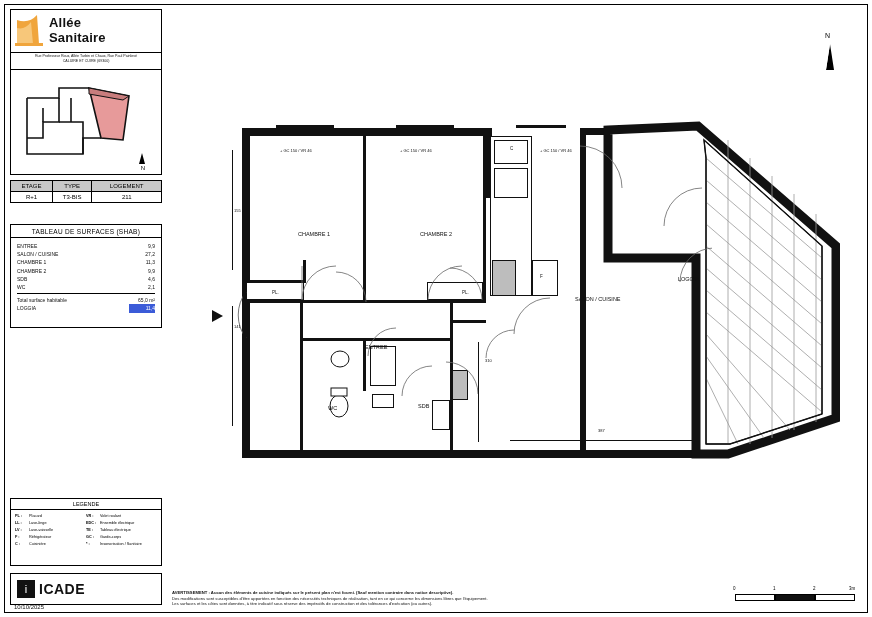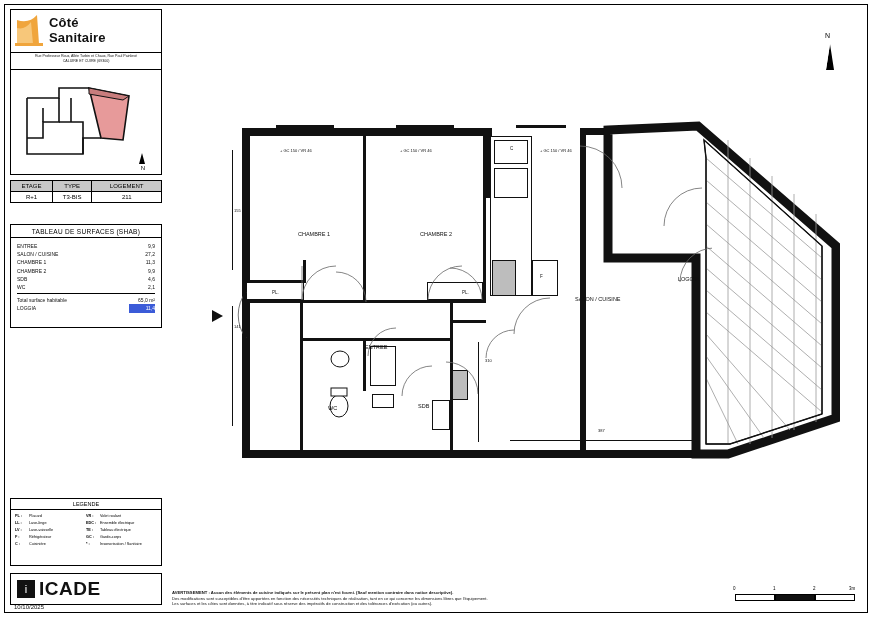--- a/index.html
+++ b/index.html
@@ -34,21 +34,21 @@
 
   .legend-box{position:absolute;left:10px;top:498px;width:152px;height:68px;border:1px solid #000;box-sizing:border-box;}
   .legend-title{border-bottom:1px solid #000;font-size:5.5px;text-align:center;padding:2px 0;}
   .legend-grid{display:flex;padding:3px 4px;}
   .legend-col{width:50%;}
   .legend-item{display:flex;font-size:3.8px;line-height:7px;}
   .legend-item b{display:inline-block;width:14px;font-weight:bold;}
 
   .icade-box{position:absolute;left:10px;top:573px;width:152px;height:32px;border:1px solid #000;box-sizing:border-box;display:flex;align-items:center;padding-left:6px;}
   .icade-sq{width:18px;height:18px;background:#111;color:#fff;font-size:11px;display:flex;align-items:center;justify-content:center;margin-right:4px;}
-  .icade-txt{font-size:19px;font-weight:bold;letter-spacing:.5px;color:#111;}
+  .icade-txt{font-size:14px;font-weight:bold;letter-spacing:.5px;color:#111;}
   .date-txt{position:absolute;left:14px;top:604px;font-size:6px;color:#111;}
 
   
   .warn{position:absolute;left:172px;top:590px;width:430px;}
   .warn div{font-size:4.2px;line-height:5.6px;color:#111;}
   .warn .w1{font-weight:bold;}
 
   
   .scale{position:absolute;left:735px;top:586px;width:120px;height:22px;}
   .scale-seg{position:absolute;top:8px;height:7px;border:1px solid #000;box-sizing:border-box;}
@@ -78,21 +78,21 @@
 <div id="page">
   <div class="frame"></div>
 
   <div class="logo-box">
     <svg class="logo-sail" viewBox="0 0 28 32">
       <path d="M2 30 L2 6 Q14 10 22 1 L24 30 Z" fill="#f0a53c"></path>
       <path d="M2 30 L2 14 Q10 16 16 8 L18 30 Z" fill="#f7c77a"></path>
       <rect x="0" y="29" width="28" height="3" fill="#f0a53c"></rect>
     </svg>
     <div class="logo-text">
-      <div>Côté</div>
+      <div>Allée</div>
       <div>Sanitaire</div>
     </div>
   </div>
 
   <div class="addr-box">
     <div>Rue Professeur Roux, Allée Turbin et Chaux, Rue Paul Painlevé</div>
     <div>CALUIRE ET CUIRE (69300)</div>
   </div>
 
   <div class="minimap">

